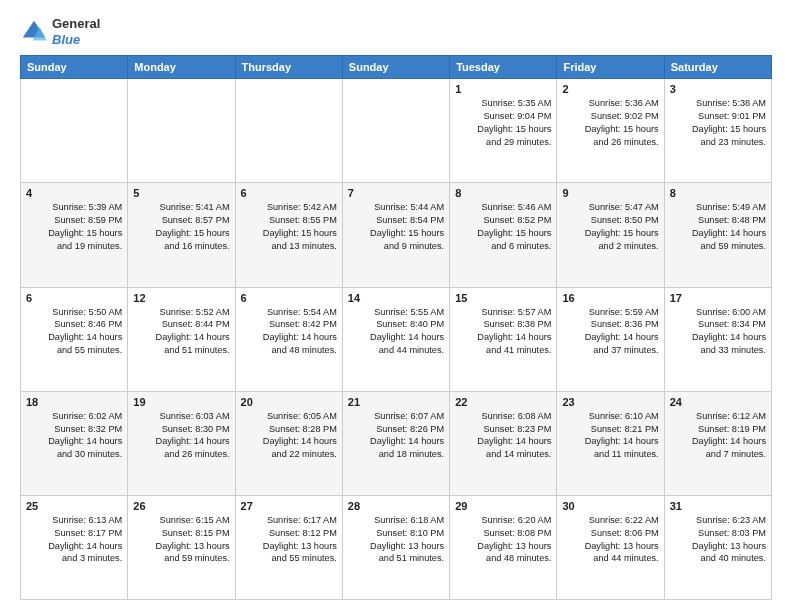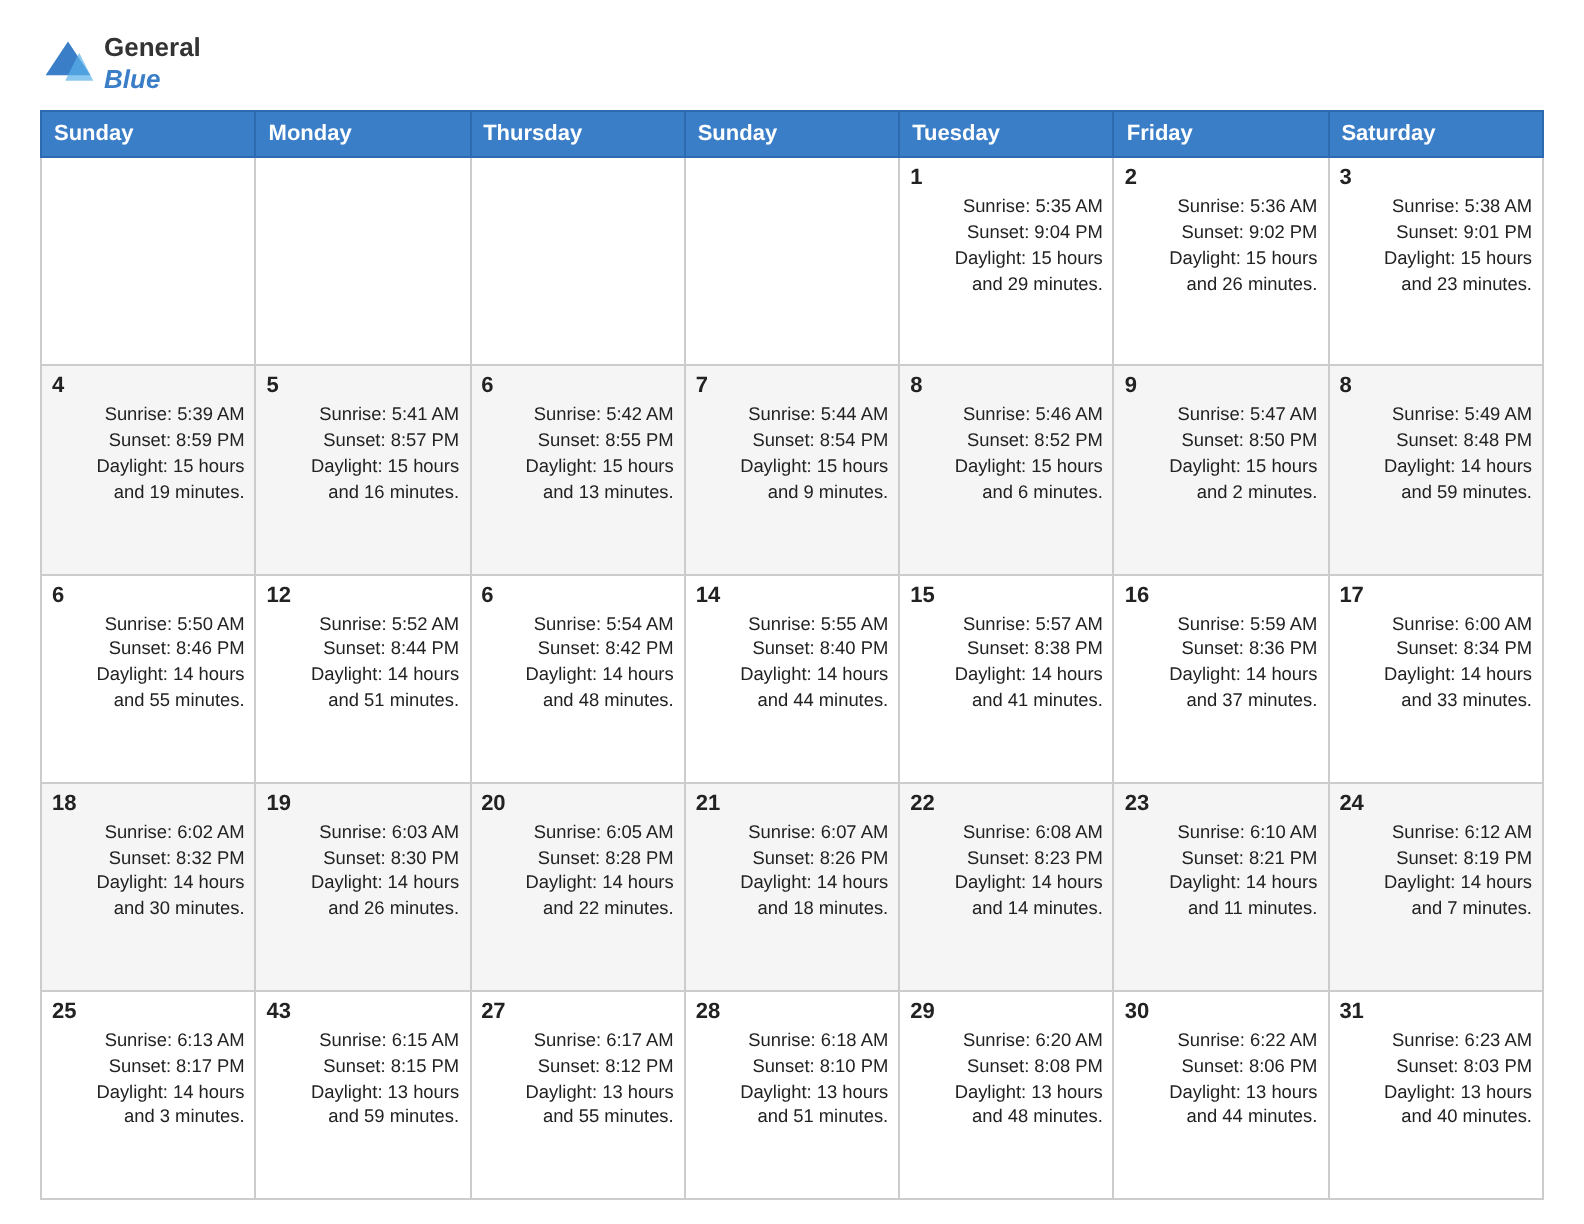--- a/index.html
+++ b/index.html
@@ -232,21 +232,21 @@
             <div class="day-num">24</div>
             <div class="day-info">Sunrise: 6:12 AM<br>Sunset: 8:19 PM<br>Daylight: 14 hours<br>and 7 minutes.</div>
           </td>
         </tr>
         <tr>
           <td>
             <div class="day-num">25</div>
             <div class="day-info">Sunrise: 6:13 AM<br>Sunset: 8:17 PM<br>Daylight: 14 hours<br>and 3 minutes.</div>
           </td>
           <td>
-            <div class="day-num">43</div>
+            <div class="day-num">26</div>
             <div class="day-info">Sunrise: 6:15 AM<br>Sunset: 8:15 PM<br>Daylight: 13 hours<br>and 59 minutes.</div>
           </td>
           <td>
             <div class="day-num">27</div>
             <div class="day-info">Sunrise: 6:17 AM<br>Sunset: 8:12 PM<br>Daylight: 13 hours<br>and 55 minutes.</div>
           </td>
           <td>
             <div class="day-num">28</div>
             <div class="day-info">Sunrise: 6:18 AM<br>Sunset: 8:10 PM<br>Daylight: 13 hours<br>and 51 minutes.</div>
           </td>

